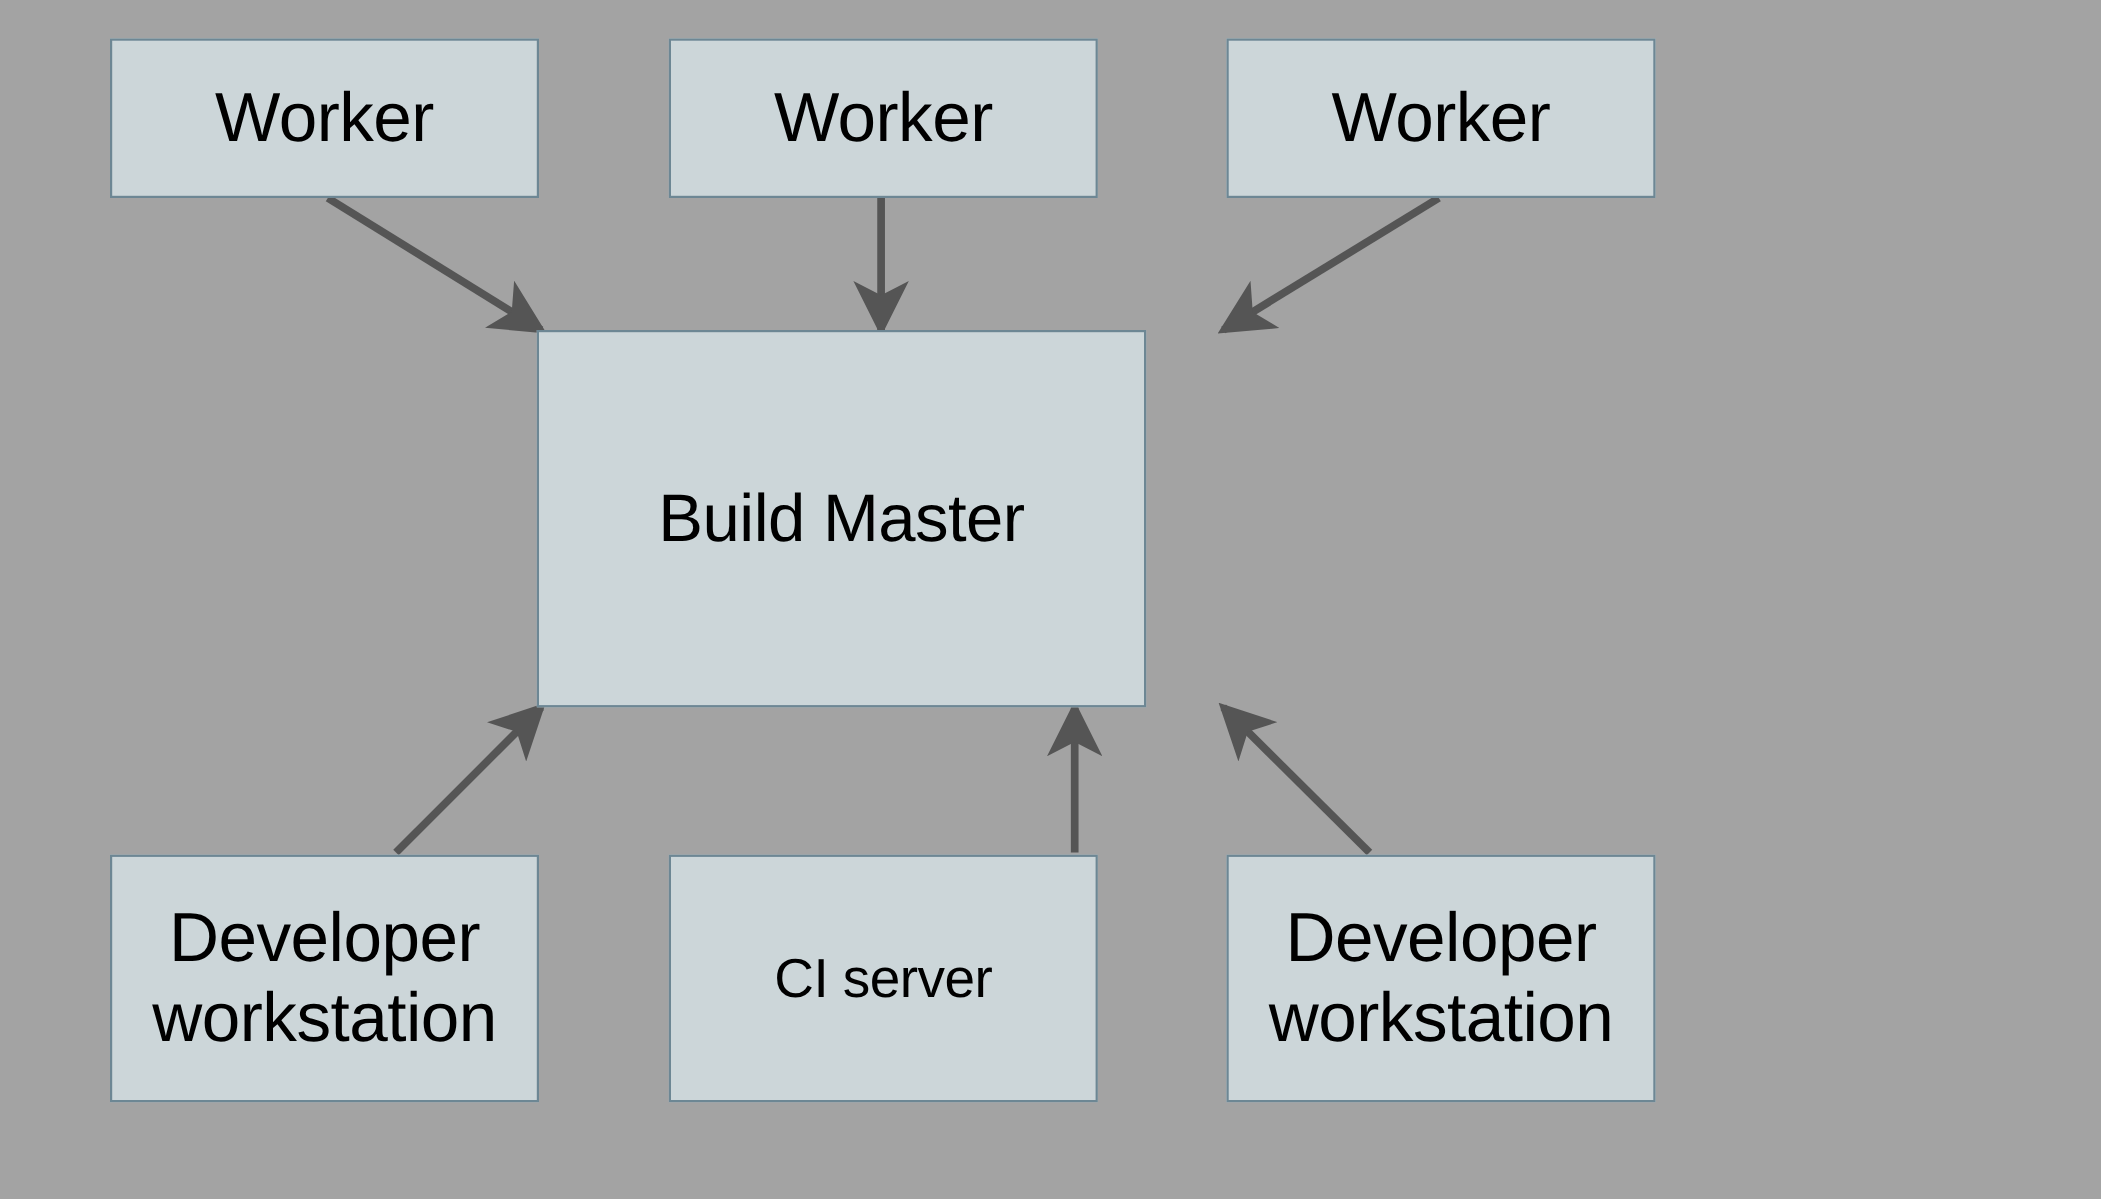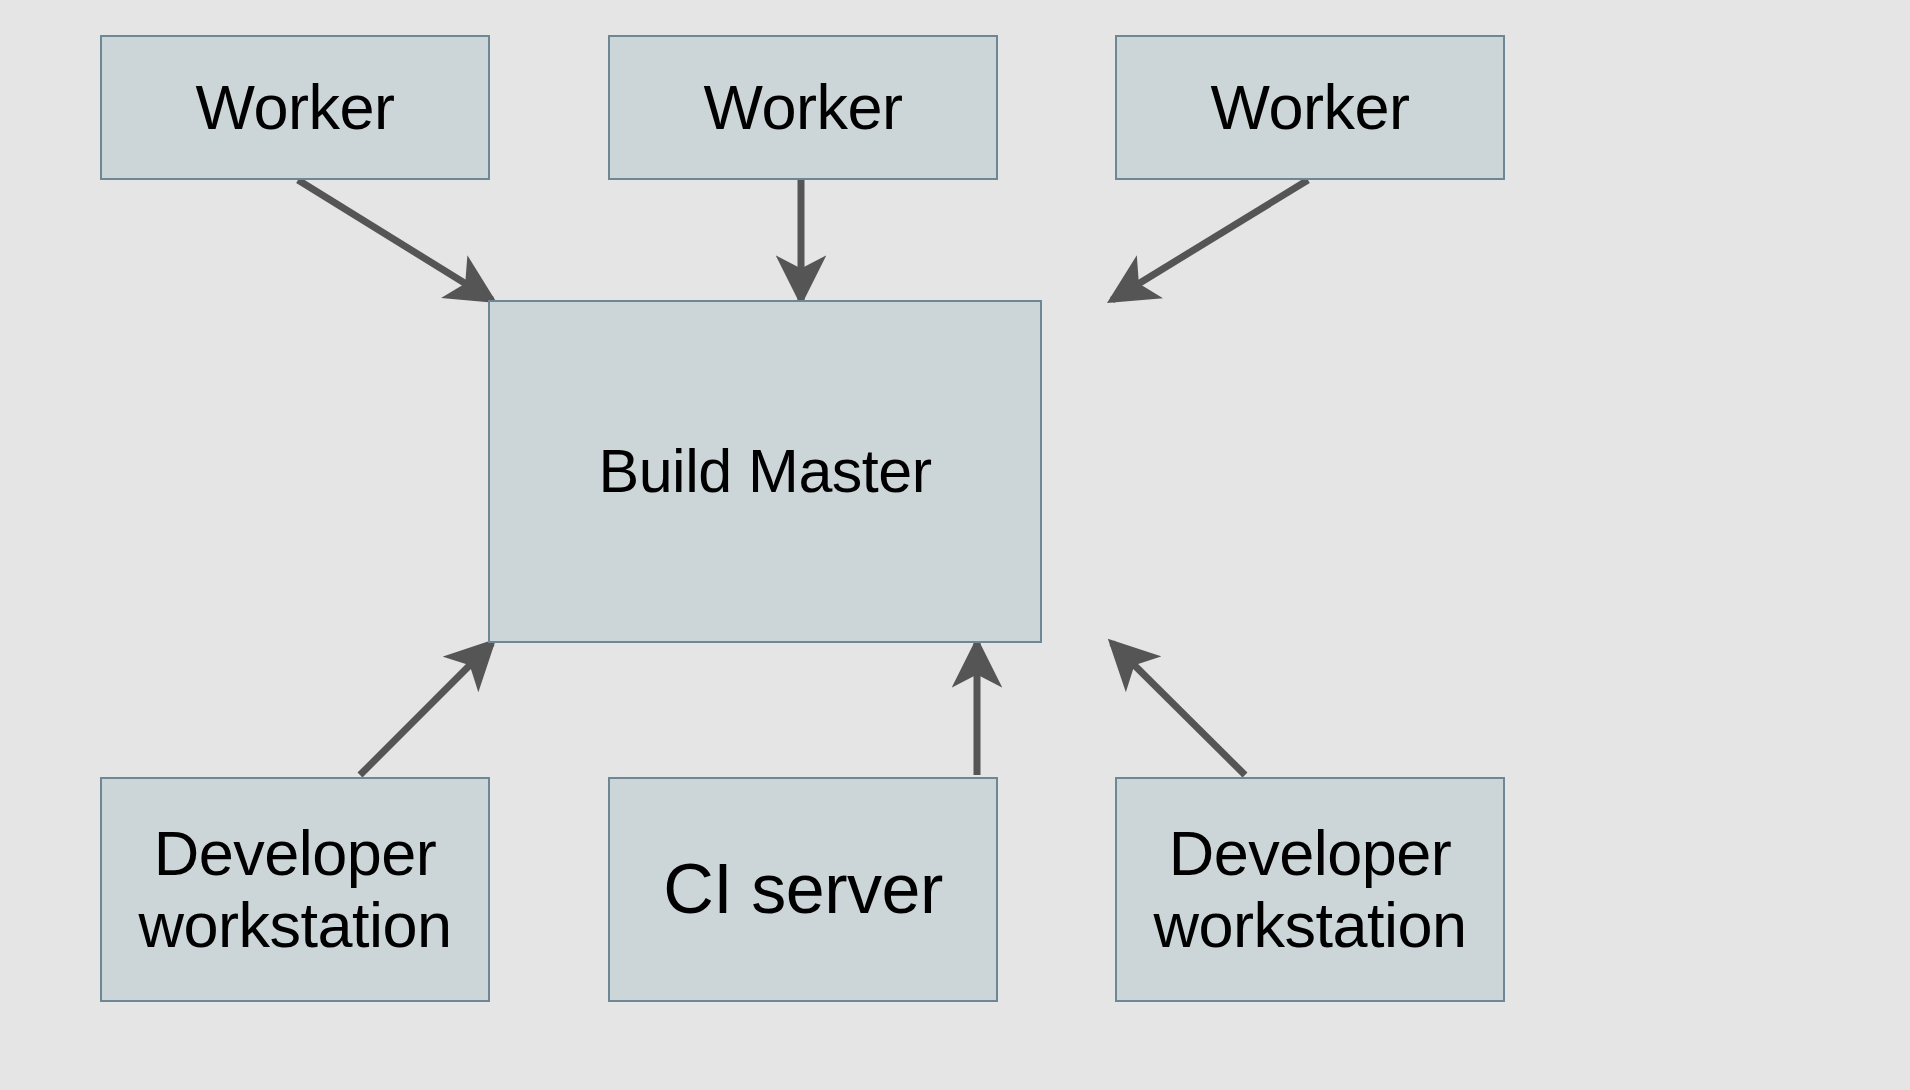--- a/index.html
+++ b/index.html
@@ -7,21 +7,21 @@
     padding: 0;
     background: #ffffff;
   }
   body {
     font-family: "Liberation Sans", sans-serif;
   }
   #canvas {
     position: relative;
     width: 1910px;
     height: 1090px;
-    background: #e5e5e5;
+    background: #a3a3a3;
     overflow: hidden;
   }
   #edges {
     position: absolute;
     left: 0;
     top: 0;
     width: 1910px;
     height: 1090px;
     pointer-events: none;
   }
@@ -44,21 +44,21 @@
     display: block;
     white-space: pre-line;
     padding: 0 6px;
   }
   
   #node-worker-1 { left: 100px;  top: 35px;  width: 390px; height: 145px; font-size: 63px; }
   #node-worker-2 { left: 608px;  top: 35px;  width: 390px; height: 145px; font-size: 63px; }
   #node-worker-3 { left: 1115px; top: 35px;  width: 390px; height: 145px; font-size: 63px; }
   #node-build-master { left: 488px; top: 300px; width: 554px; height: 343px; font-size: 61px; }
   #node-dev-ws-left  { left: 100px;  top: 777px; width: 390px; height: 225px; font-size: 63px; }
-  #node-ci-server    { left: 608px;  top: 777px; width: 390px; height: 225px; font-size: 70px; justify-content: center; }
+  #node-ci-server    { left: 608px;  top: 777px; width: 390px; height: 225px; font-size: 50px; justify-content: center; }
   #node-dev-ws-right { left: 1115px; top: 777px; width: 390px; height: 225px; font-size: 63px; }
 </style>
 </head>
 <body>
 
 <div id="canvas">
 
   <svg id="edges" viewBox="0 0 1910 1090" width="1910" height="1090" xmlns="http://www.w3.org/2000/svg">
     <defs>
 

